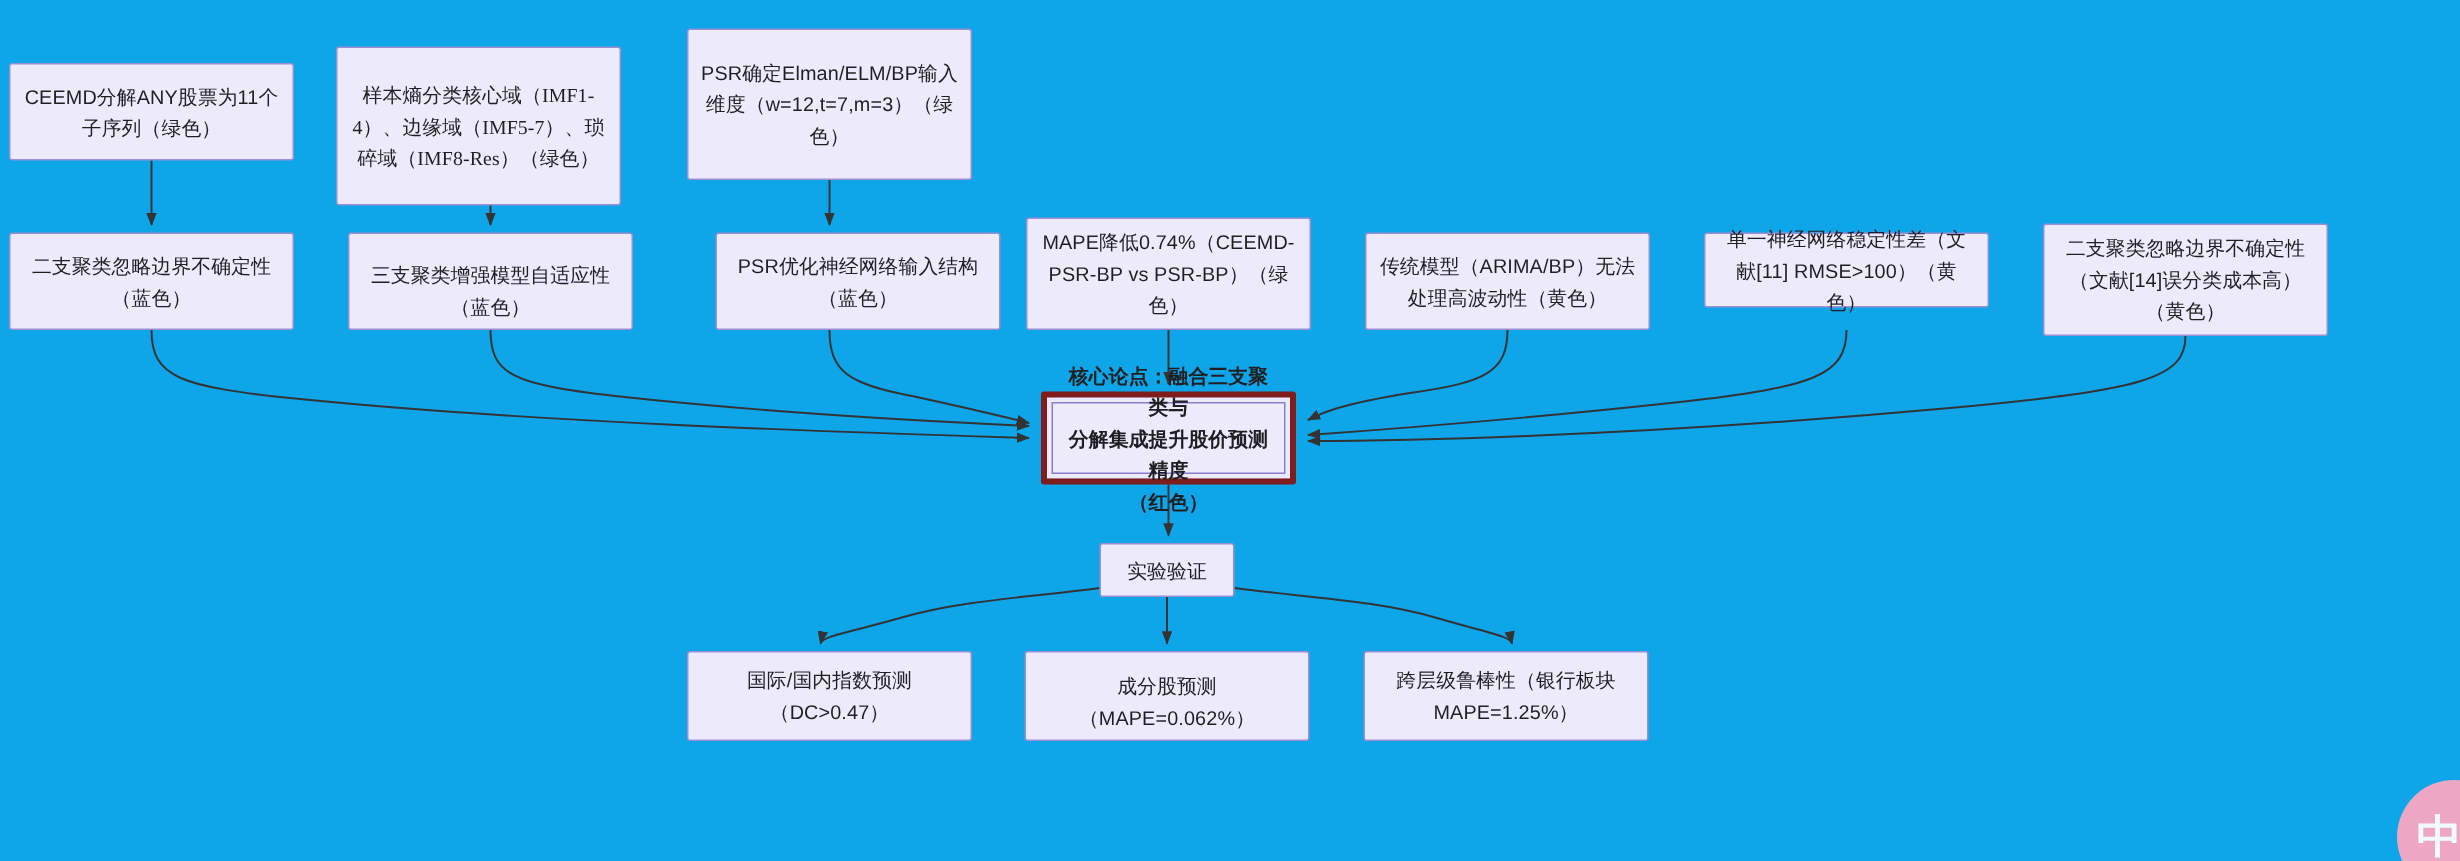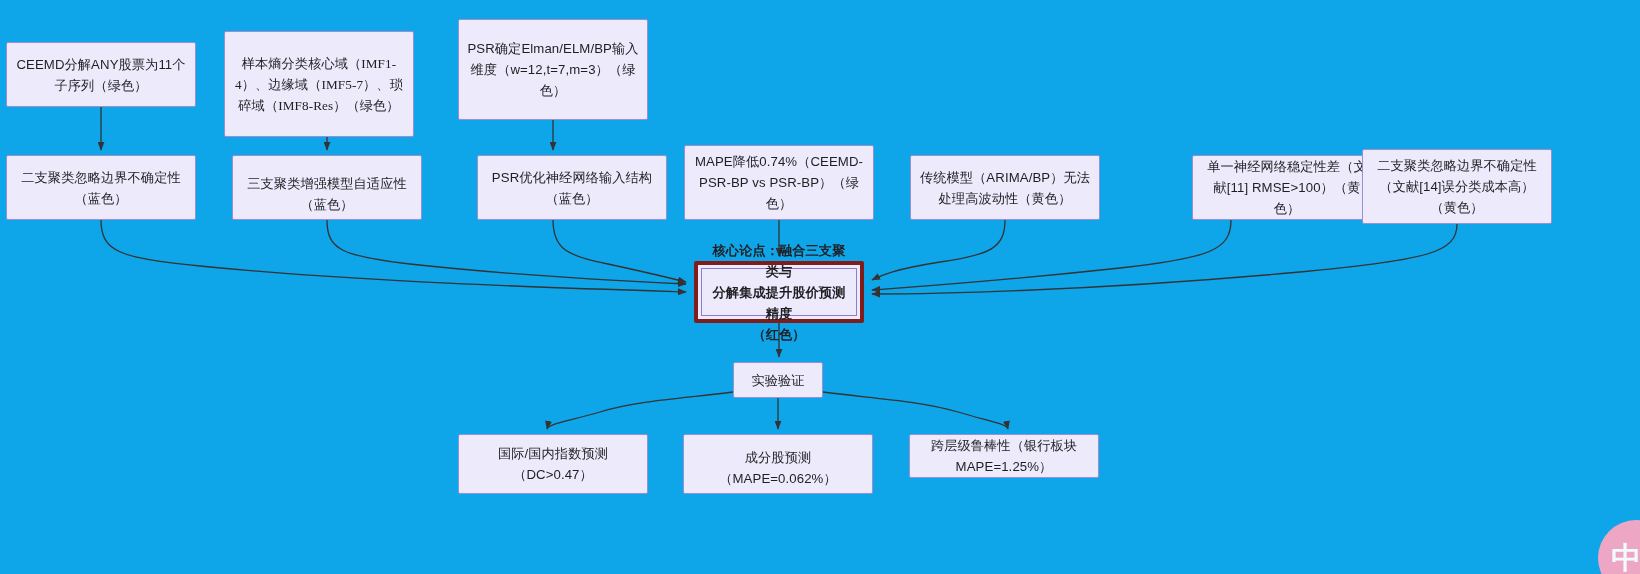--- a/index.html
+++ b/index.html
@@ -125,21 +125,21 @@
       </div>
       <div class="node" style="left: 684px; top: 145px; width: 190px; height: 75px;">
         <span class="node-text">MAPE降低0.74%（CEEMD-
 PSR-BP vs PSR-BP）（绿
 色）</span>
       </div>
       <div class="node" style="left: 910px; top: 155px; width: 190px; height: 65px; justify-content: center;">
         <span class="node-text">传统模型（ARIMA/BP）无法
 处理高波动性（黄色）</span>
       </div>
-      <div class="node" style="left: 1192px; top: 155px; width: 190px; height: 65px;">
+      <div class="node" style="left: 1136px; top: 155px; width: 190px; height: 50px;">
         <span class="node-text">单一神经网络稳定性差（文
 献[11] RMSE&gt;100）（黄色）</span>
       </div>
       <div class="node" style="left: 1362px; top: 149px; width: 190px; height: 75px;">
         <span class="node-text">二支聚类忽略边界不确定性
 （文献[14]误分类成本高）
 （黄色）</span>
       </div>
       <div class="node core" style="left: 694px; top: 261px; width: 170px; height: 62px;">
         <span class="node-text">核心论点：融合三支聚类与
@@ -150,21 +150,21 @@
         <span class="node-text">实验验证</span>
       </div>
       <div class="node" style="left: 458px; top: 434px; width: 190px; height: 60px;">
         <span class="node-text">国际/国内指数预测
 （DC&gt;0.47）</span>
       </div>
       <div class="node" style="left: 683px; top: 434px; width: 190px; height: 60px; align-items: flex-end;">
         <span class="node-text">成分股预测
 （MAPE=0.062%）</span>
       </div>
-      <div class="node" style="left: 909px; top: 434px; width: 190px; height: 44px;">
+      <div class="node" style="left: 909px; top: 434px; width: 190px; height: 60px;">
         <span class="node-text">跨层级鲁棒性（银行板块
 MAPE=1.25%）</span>
       </div>
     </div>
 
   <div id="watermark" style="left: 1598px; top: 520px; width: 76px; height: 76px; background: rgb(249, 168, 196);">
     <span>中A</span>
   </div>
 
 </div>

